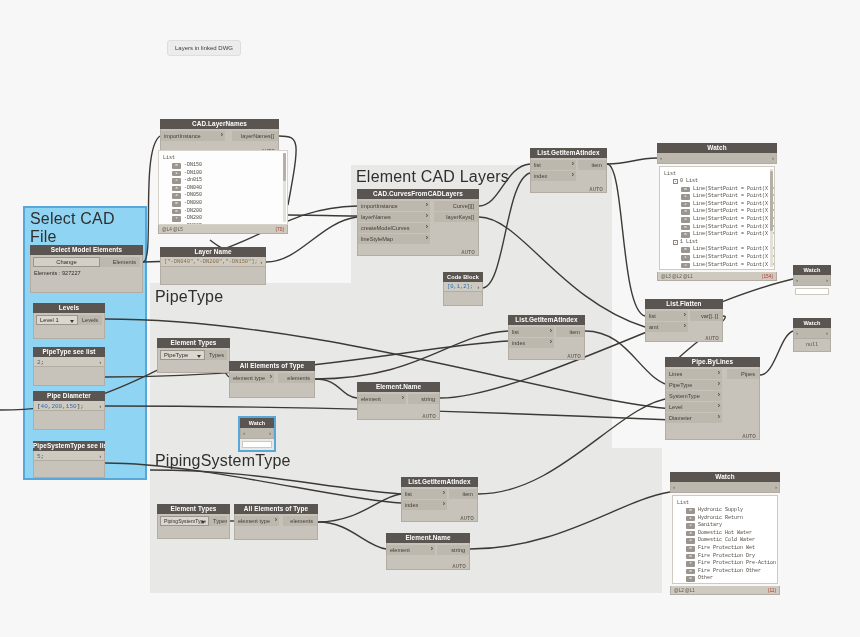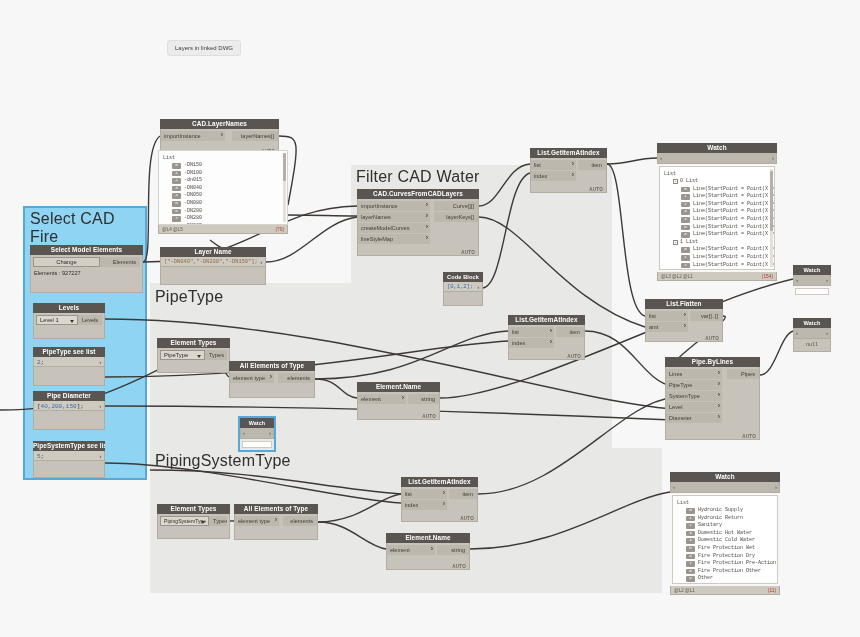--- a/index.html
+++ b/index.html
@@ -159,22 +159,22 @@
 <body>
 
 <div id="canvas">
 
   <div class="group group-gray" style="left:351px;top:165px;width:261px;height:141px;"></div>
   <div class="group group-gray" style="left:150px;top:283px;width:462px;height:165px;"></div>
   <div class="group group-gray" style="left:150px;top:448px;width:512px;height:145px;"></div>
   <div class="group group-blue selring" style="left:25px;top:208px;width:120px;height:270px;"></div>
 
   <div class="group-title big" style="left:30px;top:210px;width:110px;">Select CAD
-Fire</div>
-  <div class="group-title big" style="left:356px;top:168px;">Filter CAD Water</div>
+File</div>
+  <div class="group-title big" style="left:356px;top:168px;">Element CAD Layers</div>
   <div class="group-title big" style="left:155px;top:288px;">PipeType</div>
   <div class="group-title big" style="left:155px;top:452px;">PipingSystemType</div>
 
   <svg id="wires" viewBox="0 0 860 637">
 
     <path d="M143,262 C155,262 140,150 160,136"></path>
 
     <path d="M143,262 C250,262 270,208 357,206"></path>
 
     <path d="M279,136 C300,136 300,140 288,205"></path>

